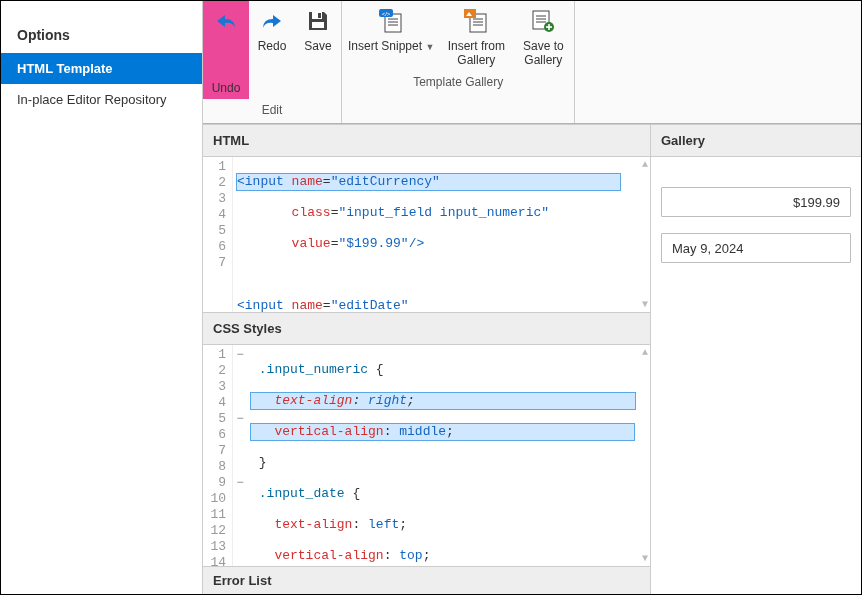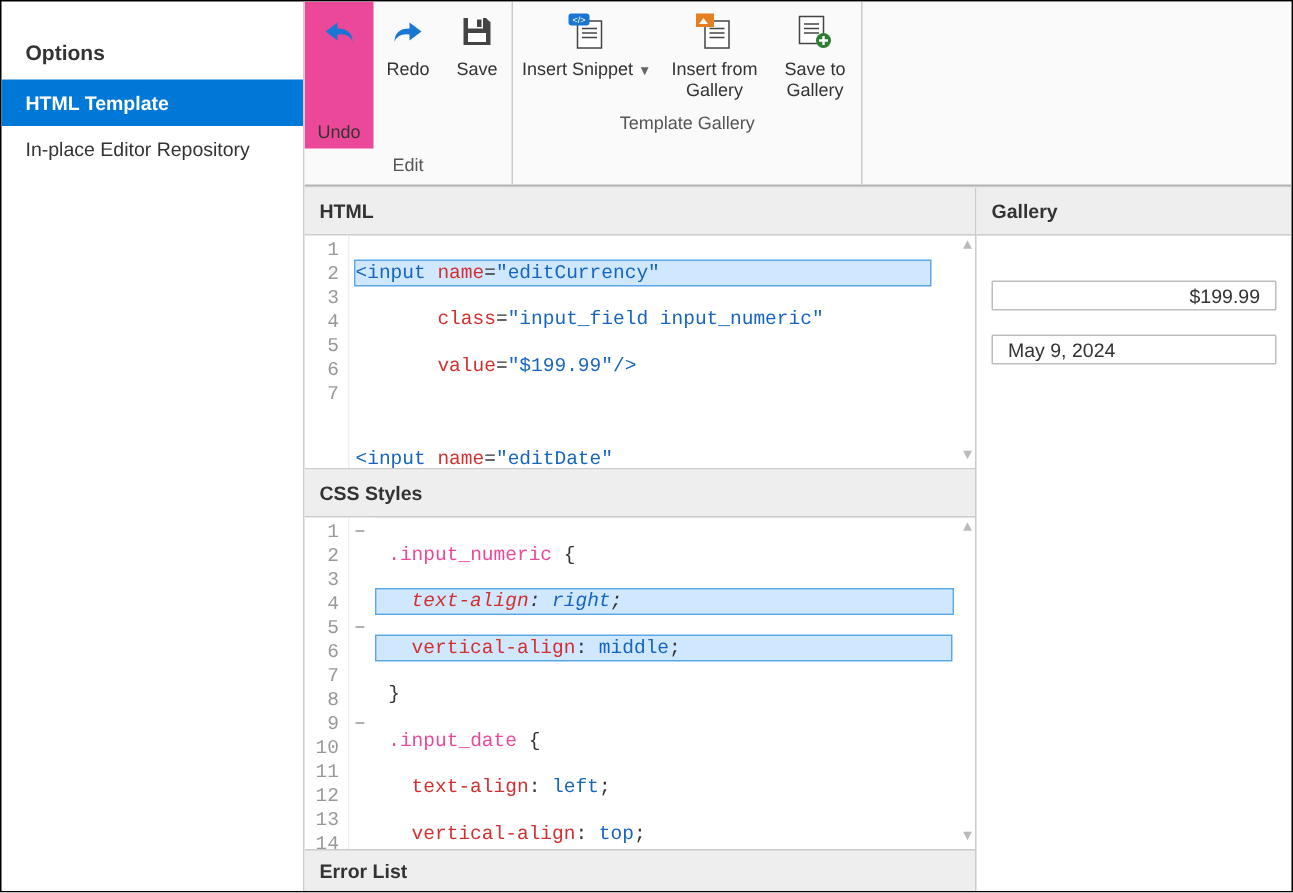--- a/index.html
+++ b/index.html
@@ -29,29 +29,29 @@
 .code-pane { flex: 1; display: flex; font-family: Consolas, "Courier New", monospace; font-size: 13px; overflow: hidden; position: relative; }
 .gutter { background: #fff; color: #999; text-align: right; padding: 2px 6px 2px 4px; border-right: 1px solid #eee; user-select: none; min-width: 30px; }
 .gutter .gl { height: 16px; line-height: 16px; }
 .code { flex: 1; padding: 2px 4px; white-space: pre; position: relative; }
 .code .ln { height: 16px; line-height: 16px; }
 .fold-col { width: 14px; background: #fff; padding: 2px 0; }
 .fold-col .fc { height: 16px; line-height: 16px; text-align: center; color: #888; font-size: 12px; }
 .tag { color: #1565c0; }
 .attr { color: #d32f2f; }
 .str { color: #1565c0; }
-.sel { color: #ec4899; }
+.sel { color: #0369a1; }
 .prop { color: #d32f2f; }
 .val { color: #1565c0; }
 .hl { background: #cfe7ff; outline: 1px solid #5aa7e8; display: inline-block; }
 .css-pane { border-top: 1px solid #ccc; display: flex; flex-direction: column; flex: 1.35; overflow: hidden; }
 .html-pane { display: flex; flex-direction: column; flex: 1; overflow: hidden; }
 .error-bar { border-top: 1px solid #ccc; background: #eee; font-weight: 600; padding: 6px 10px; font-size: 13px; }
 .preview-body { padding: 30px 10px 10px; }
-.pbox { border: 1px solid #bdbdbd; border-radius: 1px; height: 20px; display: flex; align-items: center; padding: 0 10px; margin-bottom: 16px; background: #fff; font-size: 13px; }
+.pbox { border: 1px solid #bdbdbd; border-radius: 1px; height: 30px; display: flex; align-items: center; padding: 0 10px; margin-bottom: 16px; background: #fff; font-size: 13px; }
 .pbox.right-al { justify-content: flex-end; }
 .scroll-tri { position: absolute; right: 2px; color: #bbb; font-size: 10px; }
 .code-wrap { position: relative; }
 .dd-caret { font-size: 9px; color: #666; }
 </style>
 </head>
 <body>
 
 <div class="window">
 

